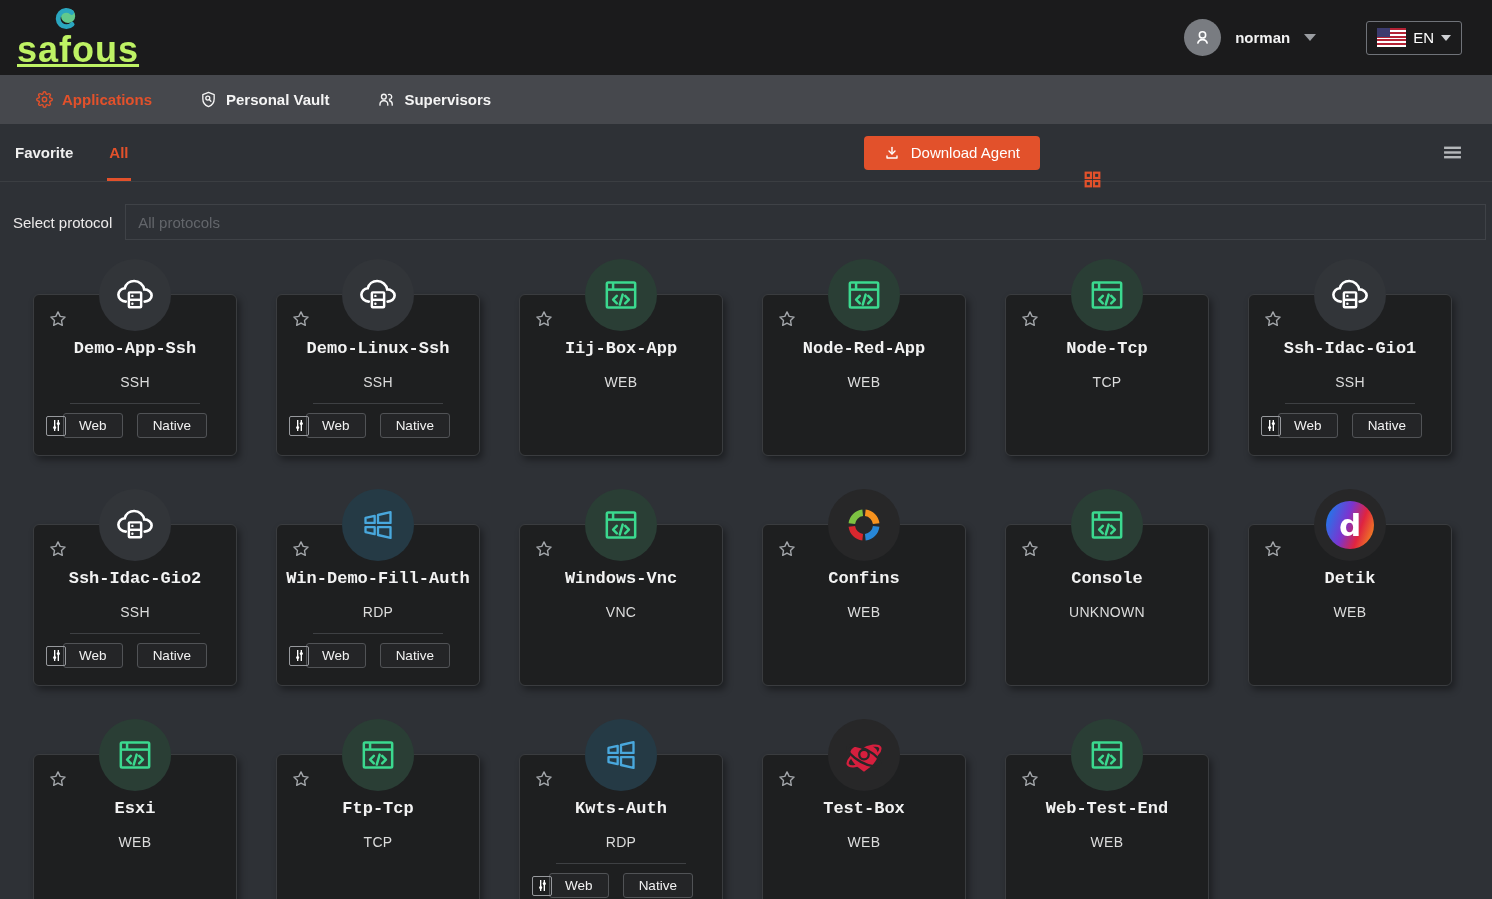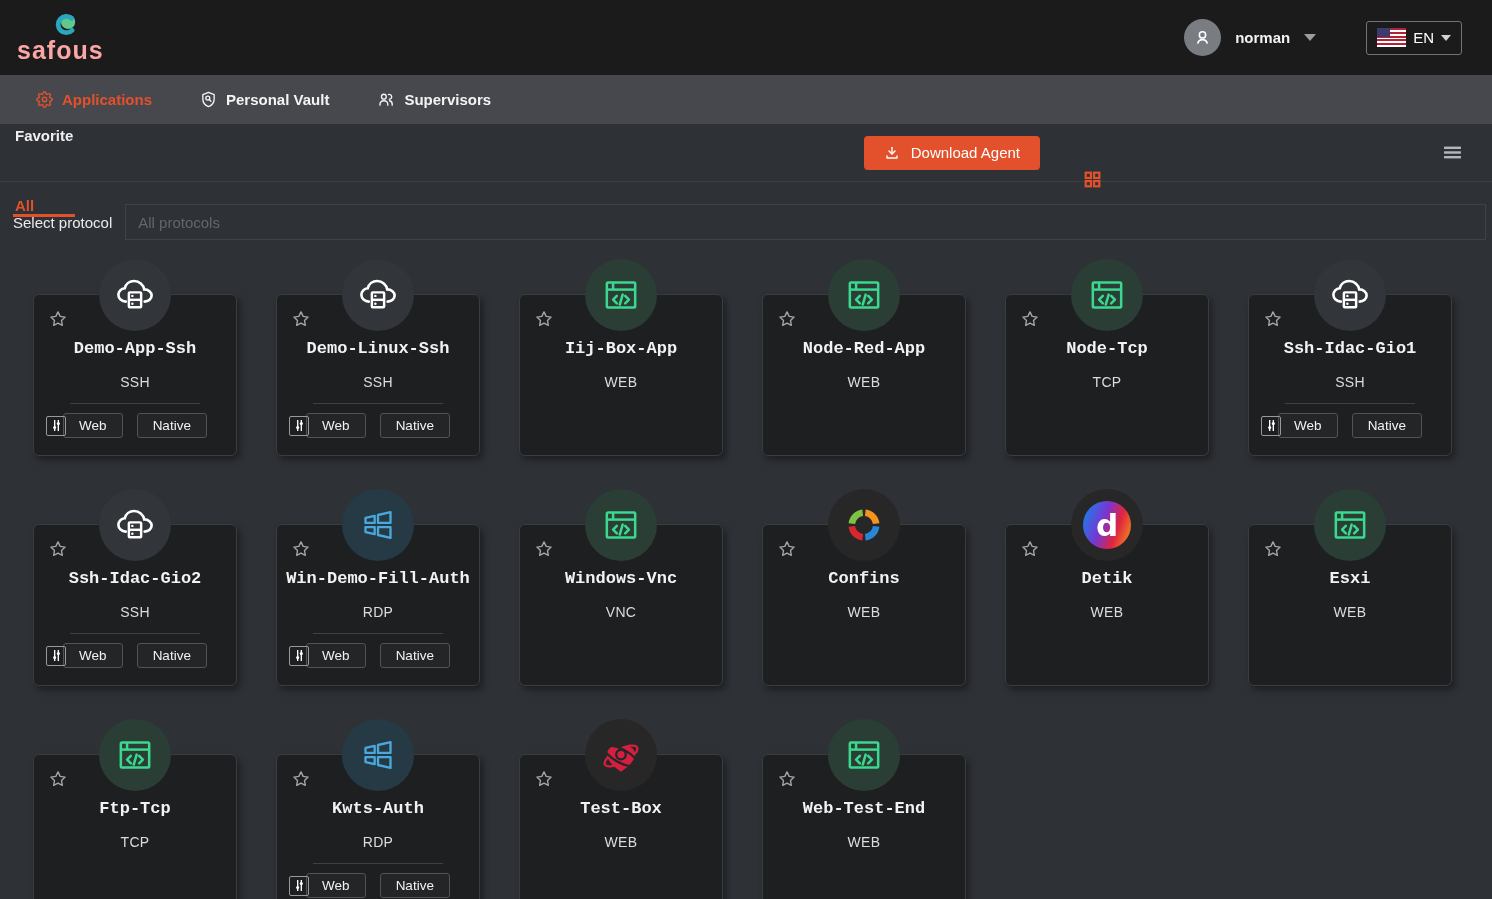--- a/index.html
+++ b/index.html
@@ -5,38 +5,38 @@
   * { margin:0; padding:0; box-sizing:border-box; }
   html,body { width:1492px; height:899px; overflow:hidden; }
   body {
     font-family:"Liberation Sans","DejaVu Sans",sans-serif;
     background:#2e3136; color:#f2f2f2;
   }
   
   .header{height:75px;background:#1b1b1c;display:flex;align-items:center;padding:0 30px 0 17px;}
   .logo{display:flex;flex-direction:column;cursor:pointer;}
   .logo-swirl{margin-left:36px;margin-bottom:-3px;}
-  .logo-text{font-size:25px;font-weight:bold;color:#fca5a5;letter-spacing:1px;line-height:1;}
+  .logo-text{font-size:36px;font-weight:bold;color:#bef264;letter-spacing:1px;line-height:1;text-decoration:underline;}
   .header-right{margin-left:auto;display:flex;align-items:center;}
   .avatar{width:37px;height:37px;border-radius:50%;background:#797c81;display:flex;align-items:center;justify-content:center;}
   .username{font-weight:bold;font-size:15px;margin-left:14px;}
   .caret{width:0;height:0;border-left:6px solid transparent;border-right:6px solid transparent;border-top:7px solid #9a9da1;margin-left:14px;}
   .lang-box{margin-left:50px;height:34px;border:1px solid #707379;border-radius:3px;display:flex;align-items:center;gap:7px;padding:0 10px;cursor:pointer;}
   .flag{width:29px;height:19px;background:repeating-linear-gradient(180deg,#b22234 0 1.9px,#fff 1.9px 3.8px);position:relative;flex:none;}
   .flag-canton{position:absolute;top:0;left:0;width:13px;height:9px;background:#3c3b6e;}
   .lang-label{font-size:15px;color:#fff;}
   .lang-caret{width:0;height:0;border-left:5px solid transparent;border-right:5px solid transparent;border-top:6px solid #cfd1d4;}
   
   .nav{height:49px;background:#46484d;display:flex;align-items:center;padding-left:12px;}
   .nav-item{display:flex;align-items:center;gap:9px;padding:1px 24px;height:100%;font-size:15px;font-weight:bold;color:#f4f4f4;cursor:pointer;}
   .nav-item.active{color:#e2512b;}
   .nav-item svg{flex:none;}
   
   .toolbar{height:58px;display:flex;align-items:center;padding:0 30px 0 13px;border-bottom:1px solid #3b3e42;}
-  .tabs{display:flex;gap:48px;height:100%;flex-direction:column;}
+  .tabs{display:flex;gap:32px;height:100%;}
   .tab{display:flex;align-items:center;height:100%;font-size:15px;font-weight:bold;color:#f0f0f0;border-bottom:3px solid transparent;padding:3px 2px 0 2px;margin-bottom:-1px;cursor:pointer;}
   .tab.active{color:#e2512b;border-bottom-color:#e2512b;}
   .toolbar-right{margin-left:auto;display:flex;align-items:center;gap:11px;}
   .btn-download{height:34px;padding:0 20px;border:none;border-radius:4px;background:#e2512b;color:#fff;font-size:15px;font-family:inherit;display:flex;align-items:center;gap:11px;cursor:pointer;}
   .search-box{width:235px;height:31px;border:1px solid #55585d;display:flex;align-items:center;gap:7px;padding:0 9px;background:transparent;}
   .search-box input{flex:1;border:none;background:transparent;outline:none;color:#ddd;font-size:15px;font-family:inherit;min-width:0;}
   .search-box input::placeholder{color:#9a9da1;}
   .view-icon{display:flex;align-items:center;cursor:pointer;}
   .view-icon.list{margin-left:11px;}
   
@@ -414,20 +414,40 @@
     <span class="star">
       <svg width="20" height="20" viewBox="0 0 24 24" fill="none" stroke="#a2a5a9" stroke-width="1.7" stroke-linejoin="round">
         <path d="M12 3.5l2.6 5.3 5.9.9-4.3 4.1 1 5.8-5.2-2.7-5.2 2.7 1-5.8-4.3-4.1 5.9-.9z"></path>
       </svg>
     </span>
     <div class="card-title">Confins</div>
     <div class="card-proto">WEB</div>
 
   </div>
     <div class="card">
+    <div class="circle circle-green">
+        <svg width="40" height="40" viewBox="0 0 48 48" fill="none" stroke="#3bd98f" stroke-width="3">
+    <rect x="7" y="9" width="34" height="30" rx="1.5"></rect>
+    <line x1="7" y1="17.5" x2="41" y2="17.5"></line>
+          <line x1="14.5" y1="9" x2="14.5" y2="17.5"></line>
+    <path d="M19 25l-4.5 4.5L19 34" stroke-linecap="round" stroke-linejoin="round"></path>
+    <path d="M29 25l4.5 4.5L29 34" stroke-linecap="round" stroke-linejoin="round"></path>
+    <line x1="26" y1="23.5" x2="22.5" y2="35.5" stroke-linecap="round"></line>
+        </svg>
+      </div>
+    <span class="star">
+      <svg width="20" height="20" viewBox="0 0 24 24" fill="none" stroke="#a2a5a9" stroke-width="1.7" stroke-linejoin="round">
+        <path d="M12 3.5l2.6 5.3 5.9.9-4.3 4.1 1 5.8-5.2-2.7-5.2 2.7 1-5.8-4.3-4.1 5.9-.9z"></path>
+      </svg>
+    </span>
+    <div class="card-title">Console</div>
+    <div class="card-proto">UNKNOWN</div>
+
+  </div>
+    <div class="card">
     <div class="circle circle-dark">
         <div class="detik-badge">d</div>
       </div>
     <span class="star">
       <svg width="20" height="20" viewBox="0 0 24 24" fill="none" stroke="#a2a5a9" stroke-width="1.7" stroke-linejoin="round">
         <path d="M12 3.5l2.6 5.3 5.9.9-4.3 4.1 1 5.8-5.2-2.7-5.2 2.7 1-5.8-4.3-4.1 5.9-.9z"></path>
       </svg>
     </span>
     <div class="card-title">Detik</div>
     <div class="card-proto">WEB</div>

